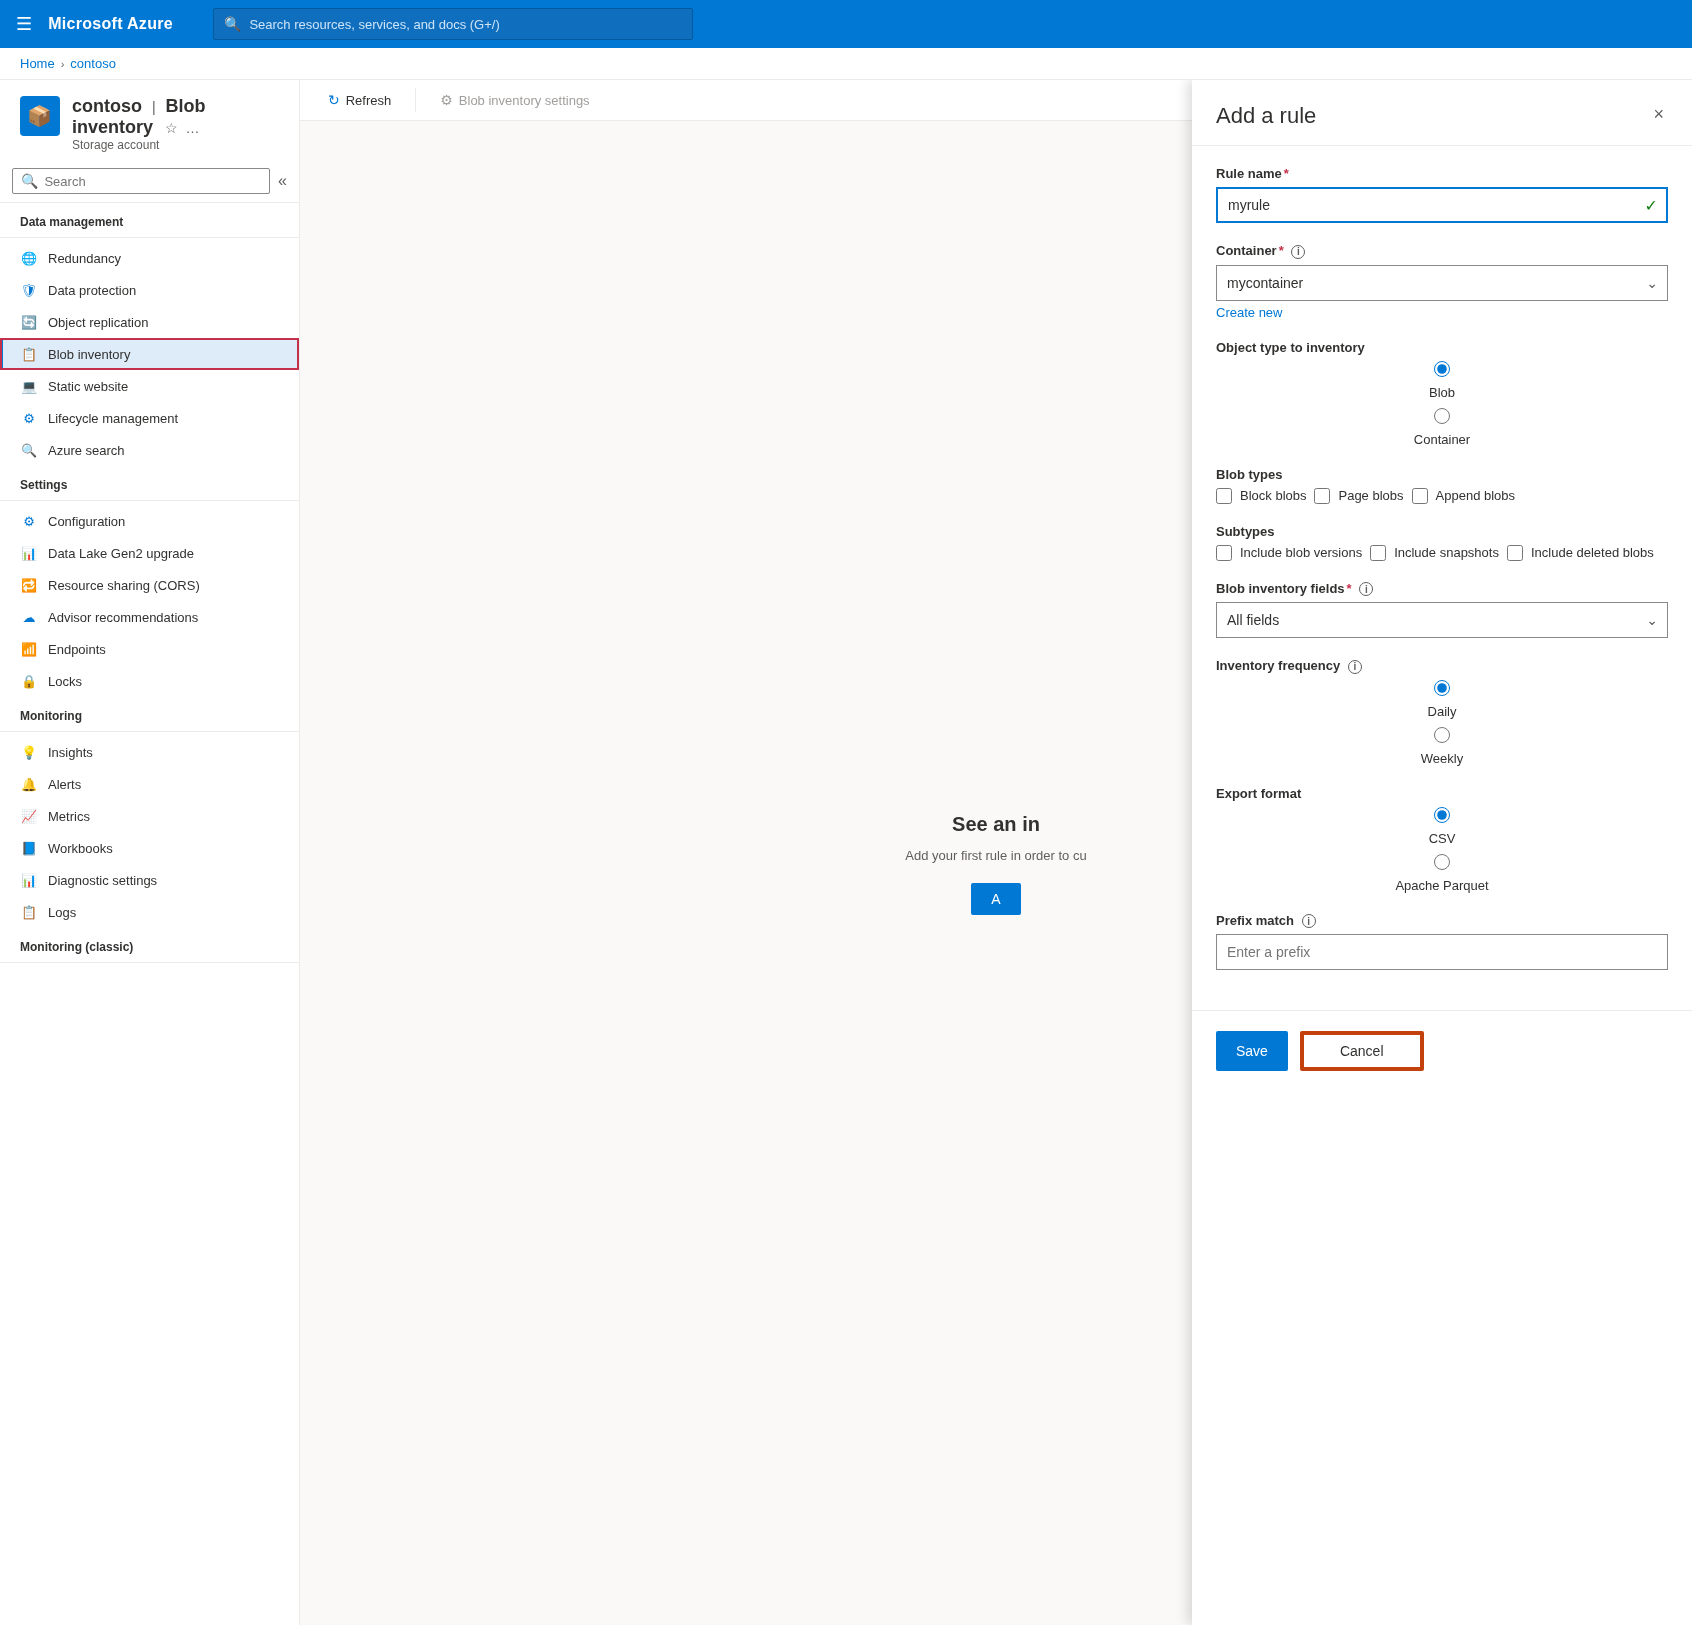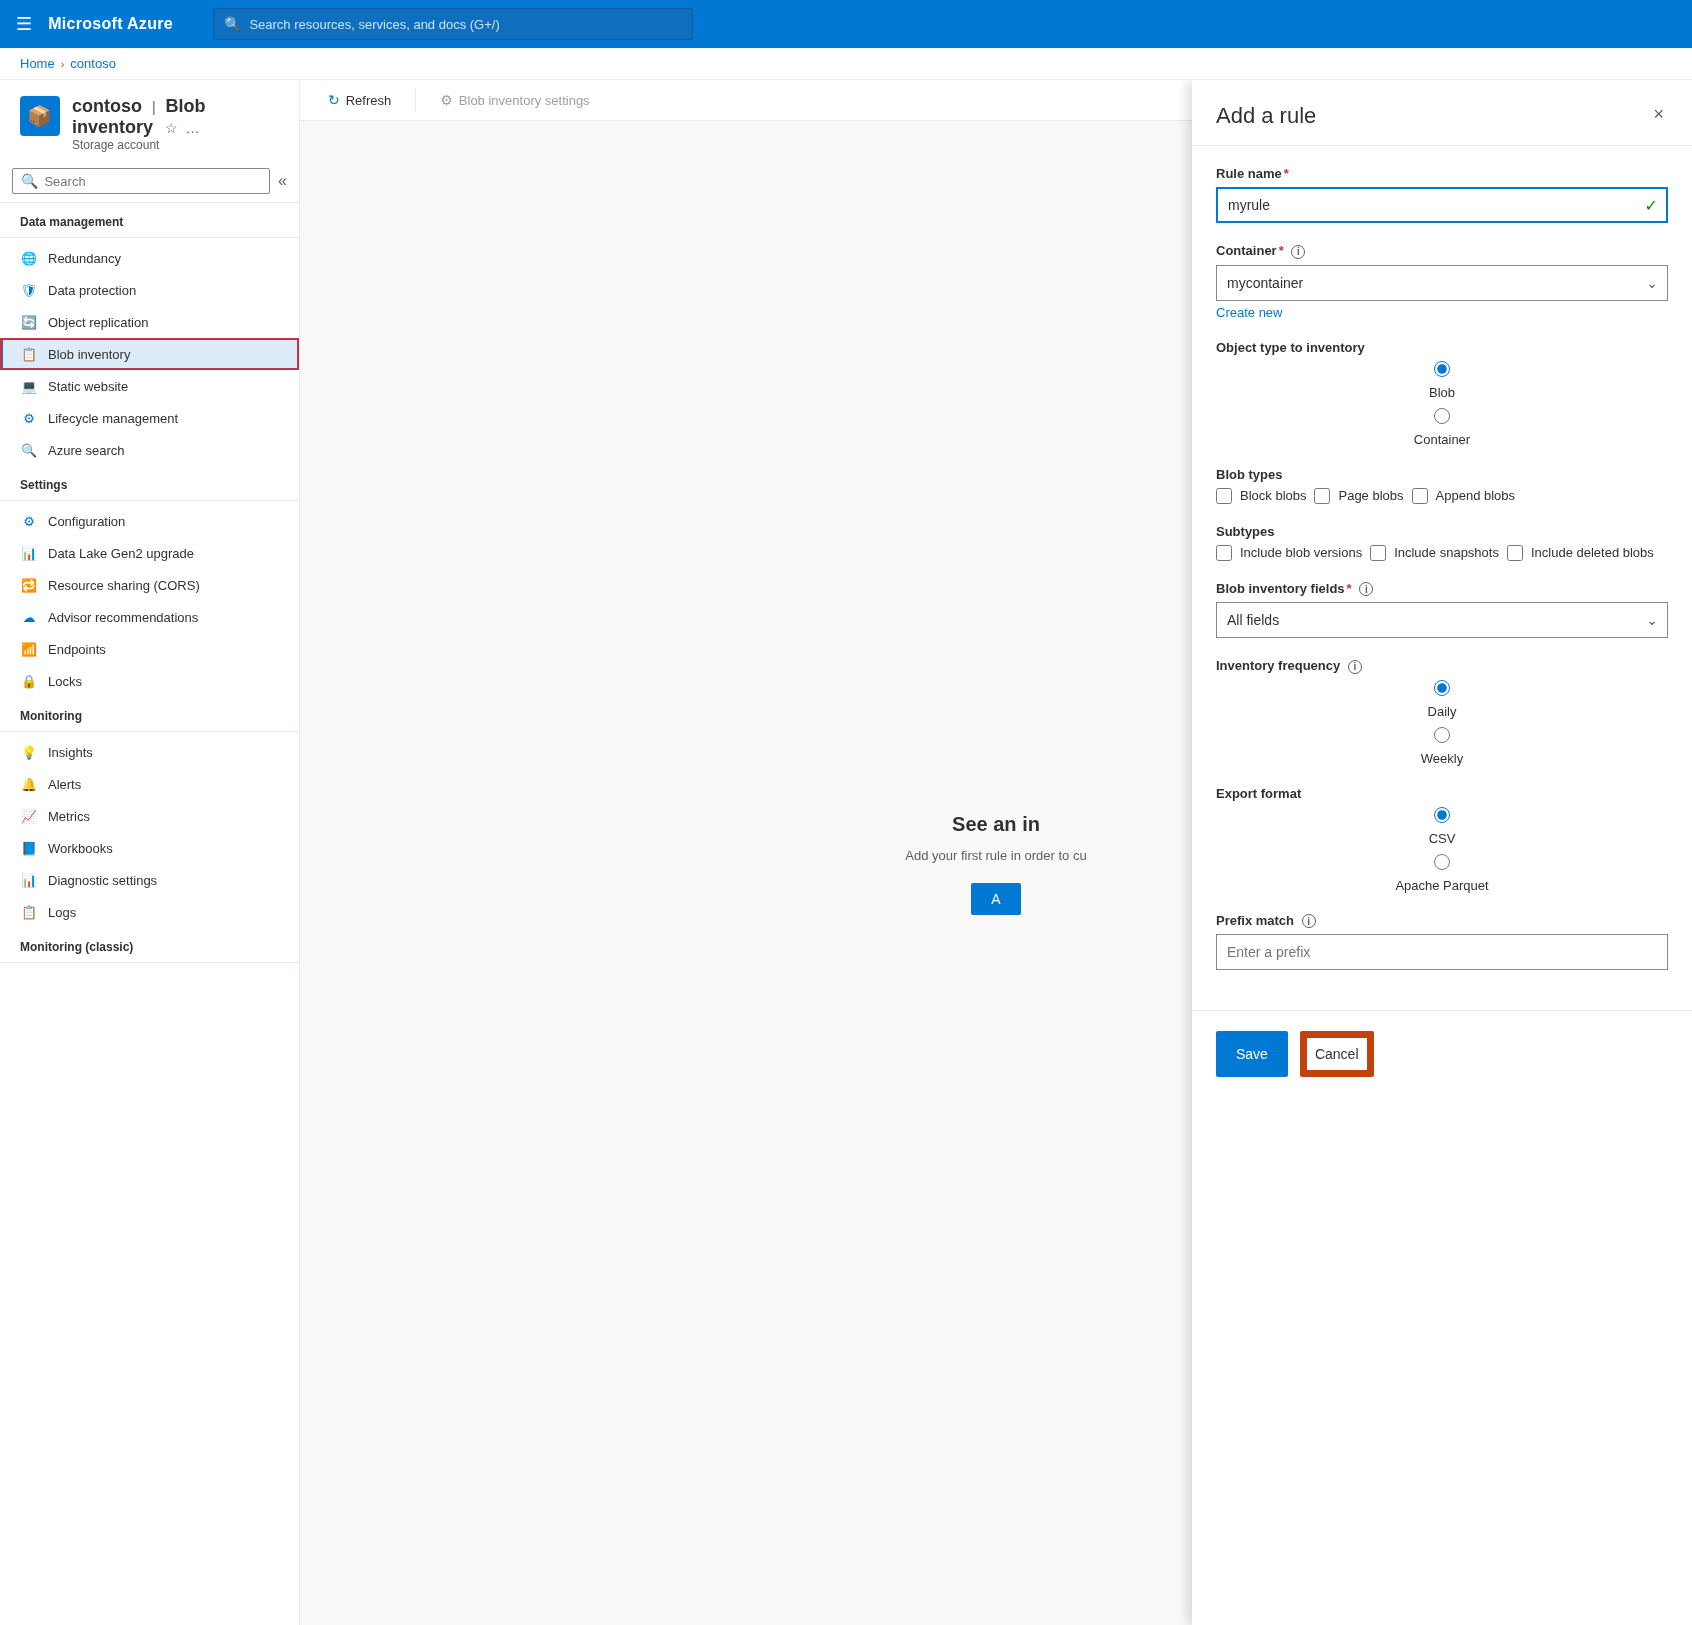--- a/index.html
+++ b/index.html
@@ -282,22 +282,22 @@
       color: white;
       border: none;
       padding: 8px 20px;
       font-size: 14px;
       cursor: pointer;
       border-radius: 2px;
     }
     .btn-secondary {
       background: white;
       color: #323130;
-      border: 7px solid #c2410c;
-      padding: 8px 8px;
+      border: 4px solid #c2410c;
+      padding: 8px 36px;
       font-size: 14px;
       cursor: pointer;
       border-radius: 2px;
     }
 
     
     .icon-blue { color: #0078d4; }
     .icon-green { color: #107c10; }
     .icon-purple { color: #8764b8; }
     .icon-orange { color: #ca5010; }

